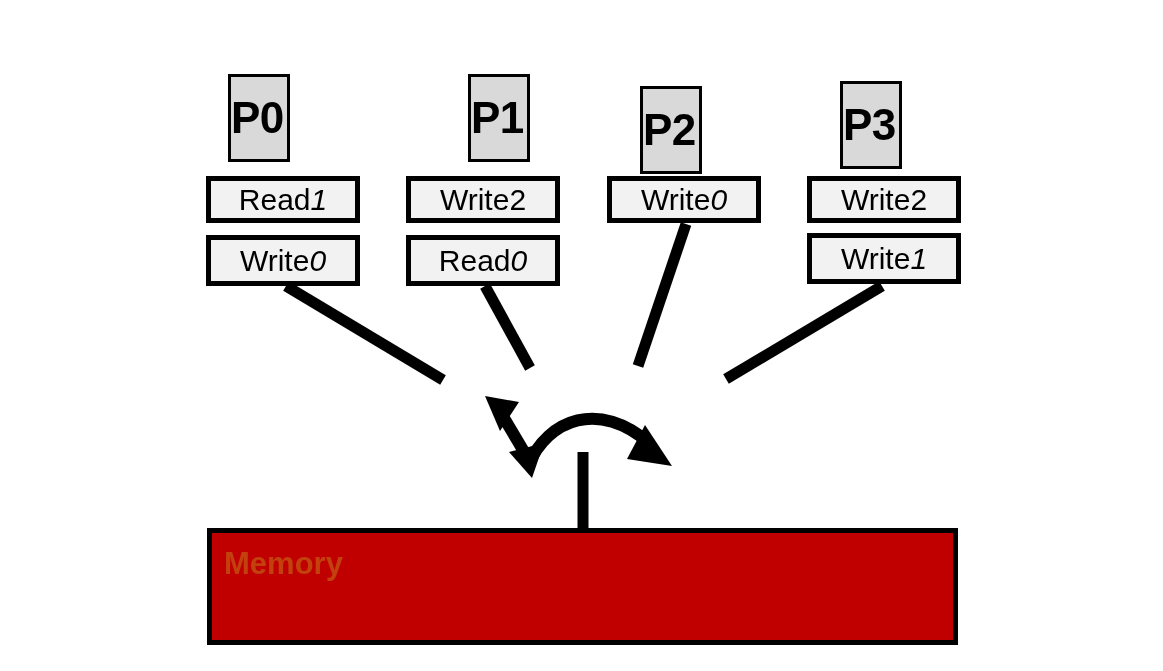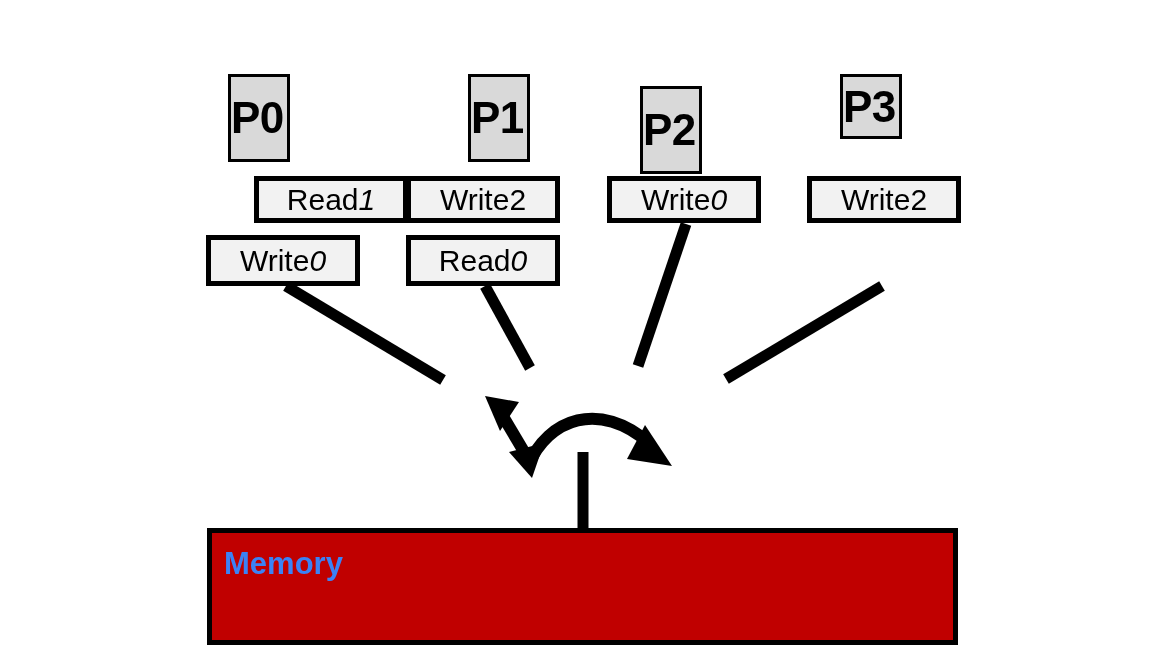--- a/index.html
+++ b/index.html
@@ -62,21 +62,21 @@
     position: absolute;
     box-sizing: border-box;
     background: #c00000;
     border: 5px solid #000000;
   }
   #memory-label {
     position: absolute;
     font-family: "Liberation Sans", sans-serif;
     font-size: 31px;
     font-weight: bold;
-    color: #3b82f6;
+    color: #c2410c;
     line-height: 1;
     white-space: nowrap;
   }
   
   #wires {
     position: absolute;
     left: 0;
     top: 0;
     width: 1163px;
     height: 671px;
@@ -90,25 +90,25 @@
 
   <div class="proc-box" id="proc-box-p0" style="left:228px; top:74px; width:62px; height:88px;">
     <span class="proc-label">P0</span>
   </div>
   <div class="proc-box" id="proc-box-p1" style="left:438px; top:74px; width:62px; height:88px;margin-left:30px;">
     <span class="proc-label">P1</span>
   </div>
   <div class="proc-box" id="proc-box-p2" style="left:640px; top:86px; width:62px; height:88px;">
     <span class="proc-label">P2</span>
   </div>
-  <div class="proc-box" id="proc-box-p3" style="left:840px; top:74px; width:62px; height:65px;">
+  <div class="proc-box" id="proc-box-p3" style="left:840px; top:81px; width:62px; height:88px;">
     <span class="proc-label">P3</span>
   </div>
 
-  <div class="op-box" style="left:206px; top:176px; width:154px; height:47px;margin-left:48px;">
+  <div class="op-box" style="left:206px; top:176px; width:154px; height:47px;">
     <span class="op-label">
       <span>Read</span><span class="num-i">1</span>
     </span>
   </div>
   <div class="op-box" style="left:206px; top:235px; width:154px; height:51px;">
     <span class="op-label">
       <span>Write</span><span class="num-i">0</span>
     </span>
   </div>
 
@@ -127,20 +127,25 @@
     <span class="op-label">
       <span>Write</span><span class="num-i">0</span>
     </span>
   </div>
 
   <div class="op-box" style="left:807px; top:176px; width:154px; height:47px;">
     <span class="op-label">
       <span>Write</span><span class="num-u">2</span>
     </span>
   </div>
+  <div class="op-box" style="left:807px; top:233px; width:154px; height:51px;">
+    <span class="op-label">
+      <span>Write</span><span class="num-i">1</span>
+    </span>
+  </div>
 
   <div id="memory-bar" style="left:207px; top:528px; width:751px; height:117px;"></div>
   <div id="memory-label" style="left:224px; top:548px;">Memory</div>
 
   <svg id="wires" viewBox="0 0 1163 671" xmlns="http://www.w3.org/2000/svg">
 
     <line x1="286" y1="286" x2="443" y2="380" stroke="#000000" stroke-width="11" stroke-linecap="butt"></line>
 
     <line x1="485" y1="286" x2="530" y2="368" stroke="#000000" stroke-width="11" stroke-linecap="butt"></line>
 

